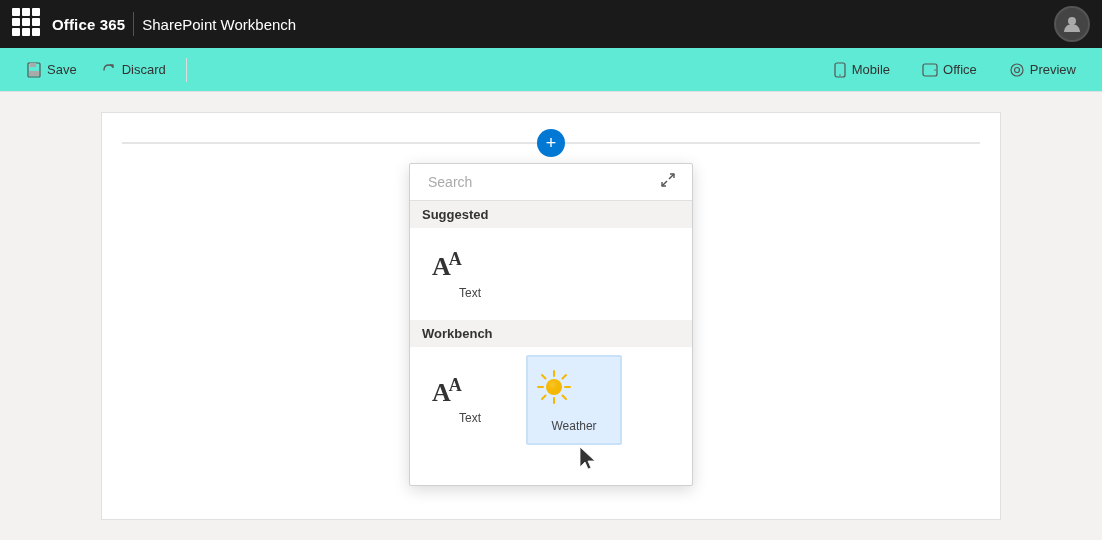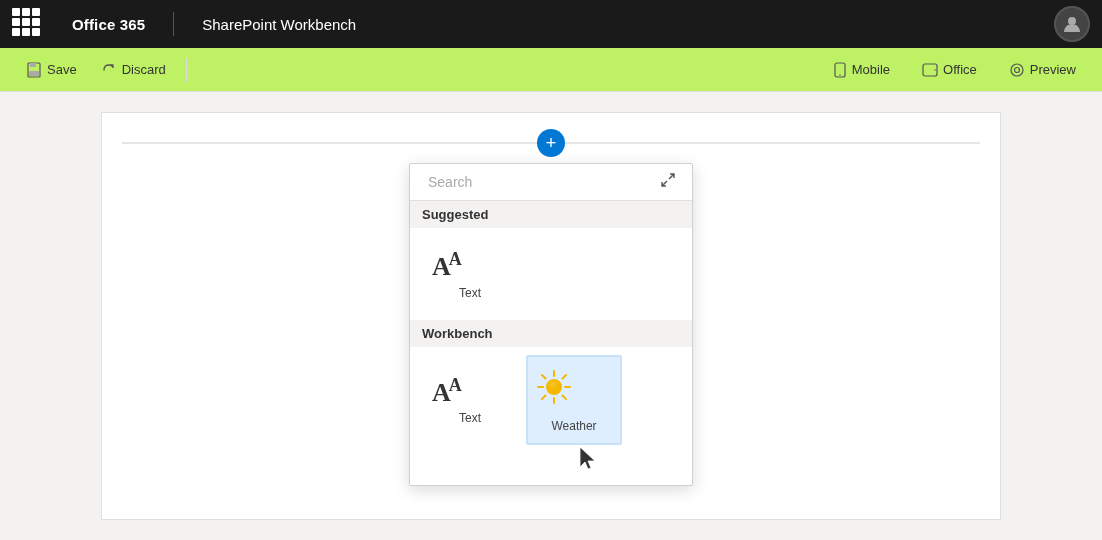--- a/index.html
+++ b/index.html
@@ -5,21 +5,21 @@
     * { box-sizing: border-box; margin: 0; padding: 0; }
     body { font-family: 'Segoe UI', Arial, sans-serif; background: #f3f2f1; width: 1102px; height: 540px; overflow: hidden; }
 
     
     .top-nav {
       display: flex;
       align-items: center;
       background: #1a1a1a;
       height: 48px;
       padding: 0 12px;
-      gap: 28px;
+      gap: 8px;
     }
     .nav-waffle {
       width: 32px; height: 32px;
       display: grid;
       grid-template-columns: repeat(3, 8px);
       grid-template-rows: repeat(3, 8px);
       gap: 2px;
       cursor: pointer;
     }
     .nav-waffle span {
@@ -51,21 +51,21 @@
       display: flex; align-items: center; justify-content: center;
       color: #ccc;
       font-size: 18px;
       cursor: pointer;
     }
 
     
     .toolbar {
       display: flex;
       align-items: center;
-      background: #bef264;
+      background: #5eead4;
       height: 44px;
       padding: 0 16px;
       border-bottom: 1px solid #e0e0e0;
       gap: 4px;
     }
     .toolbar-btn {
       display: flex;
       align-items: center;
       gap: 5px;
       padding: 6px 10px;

